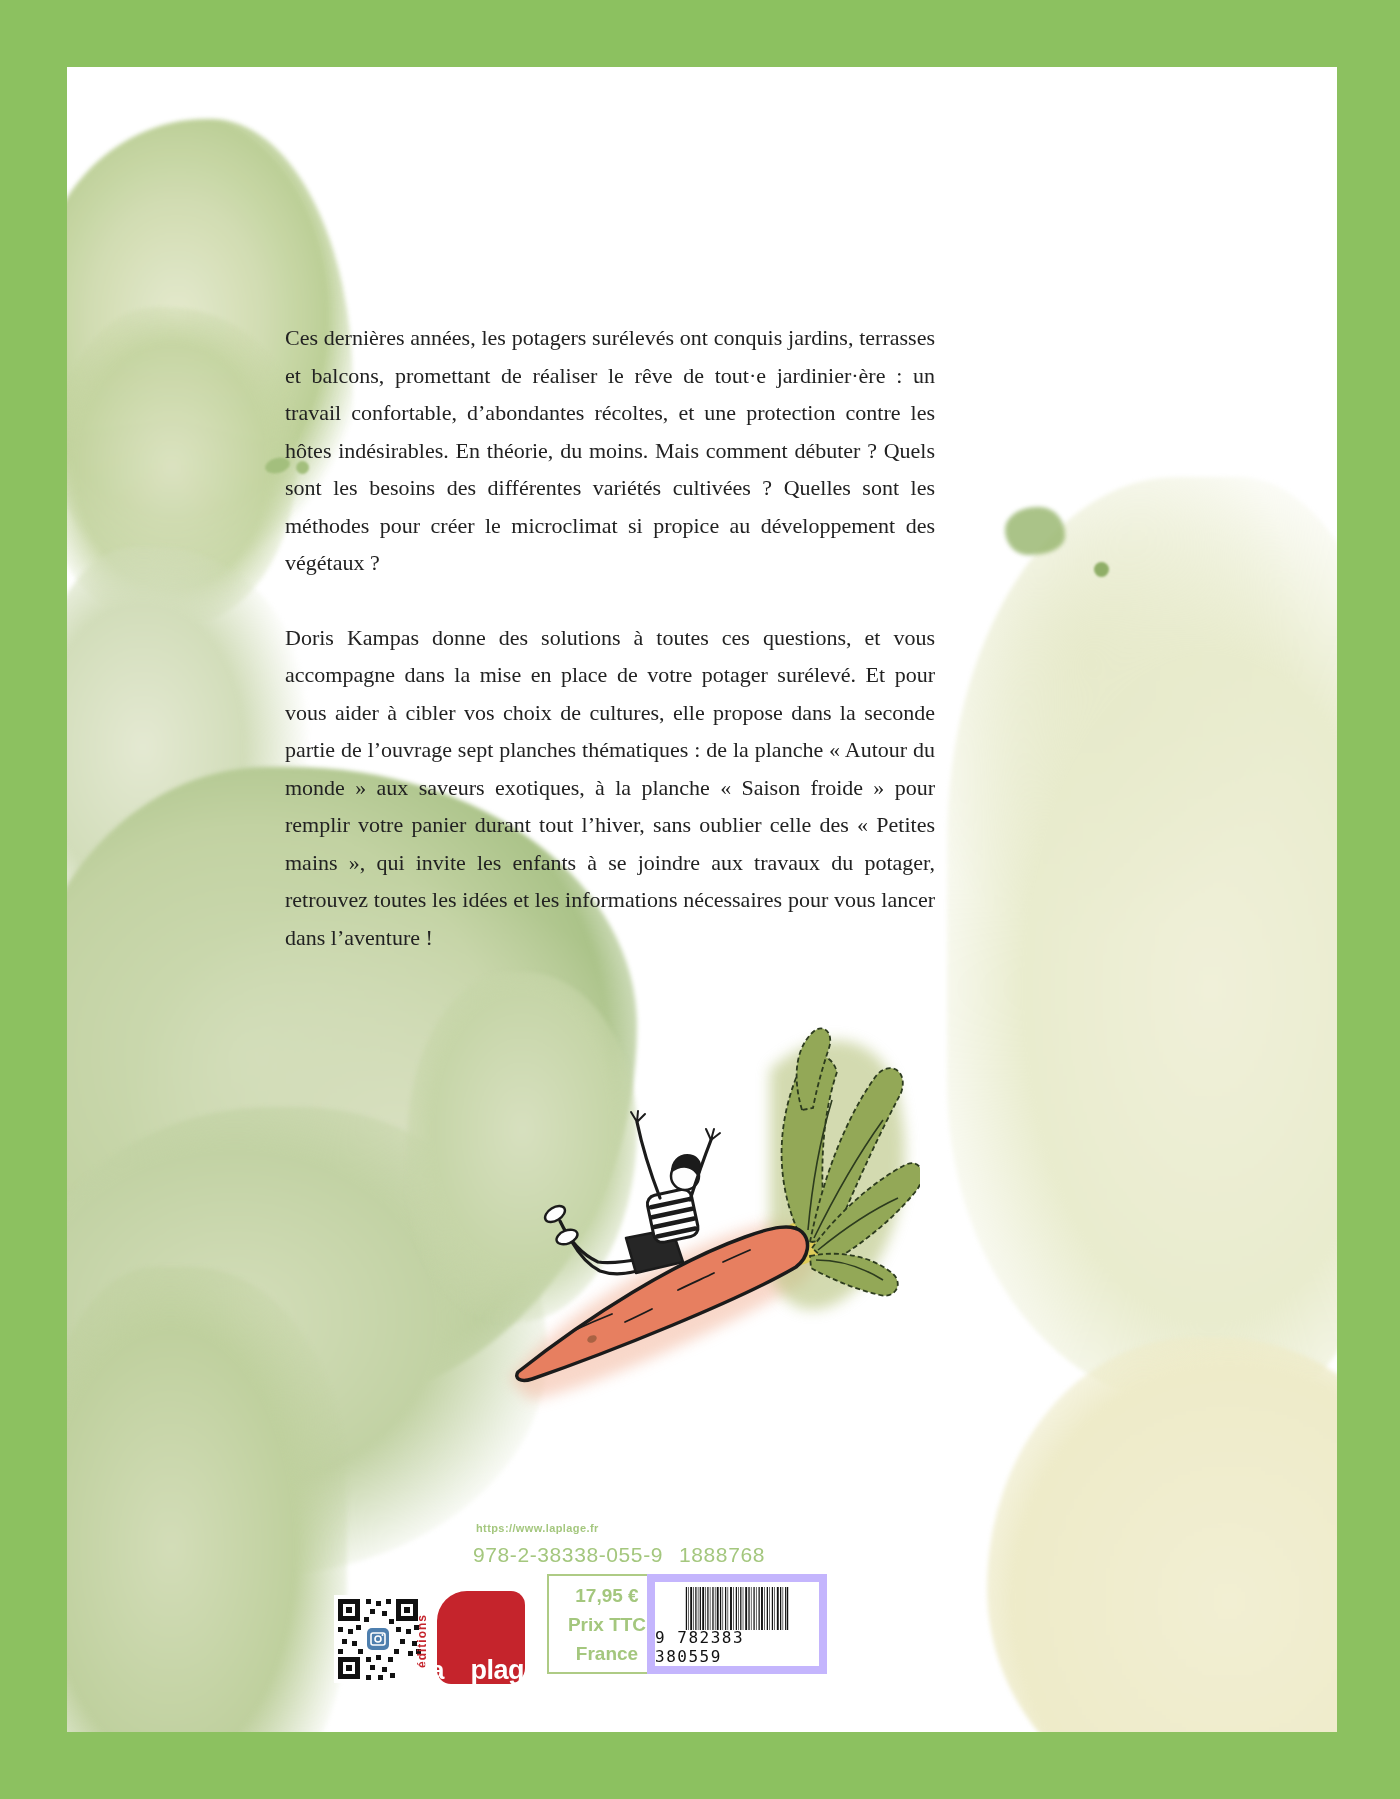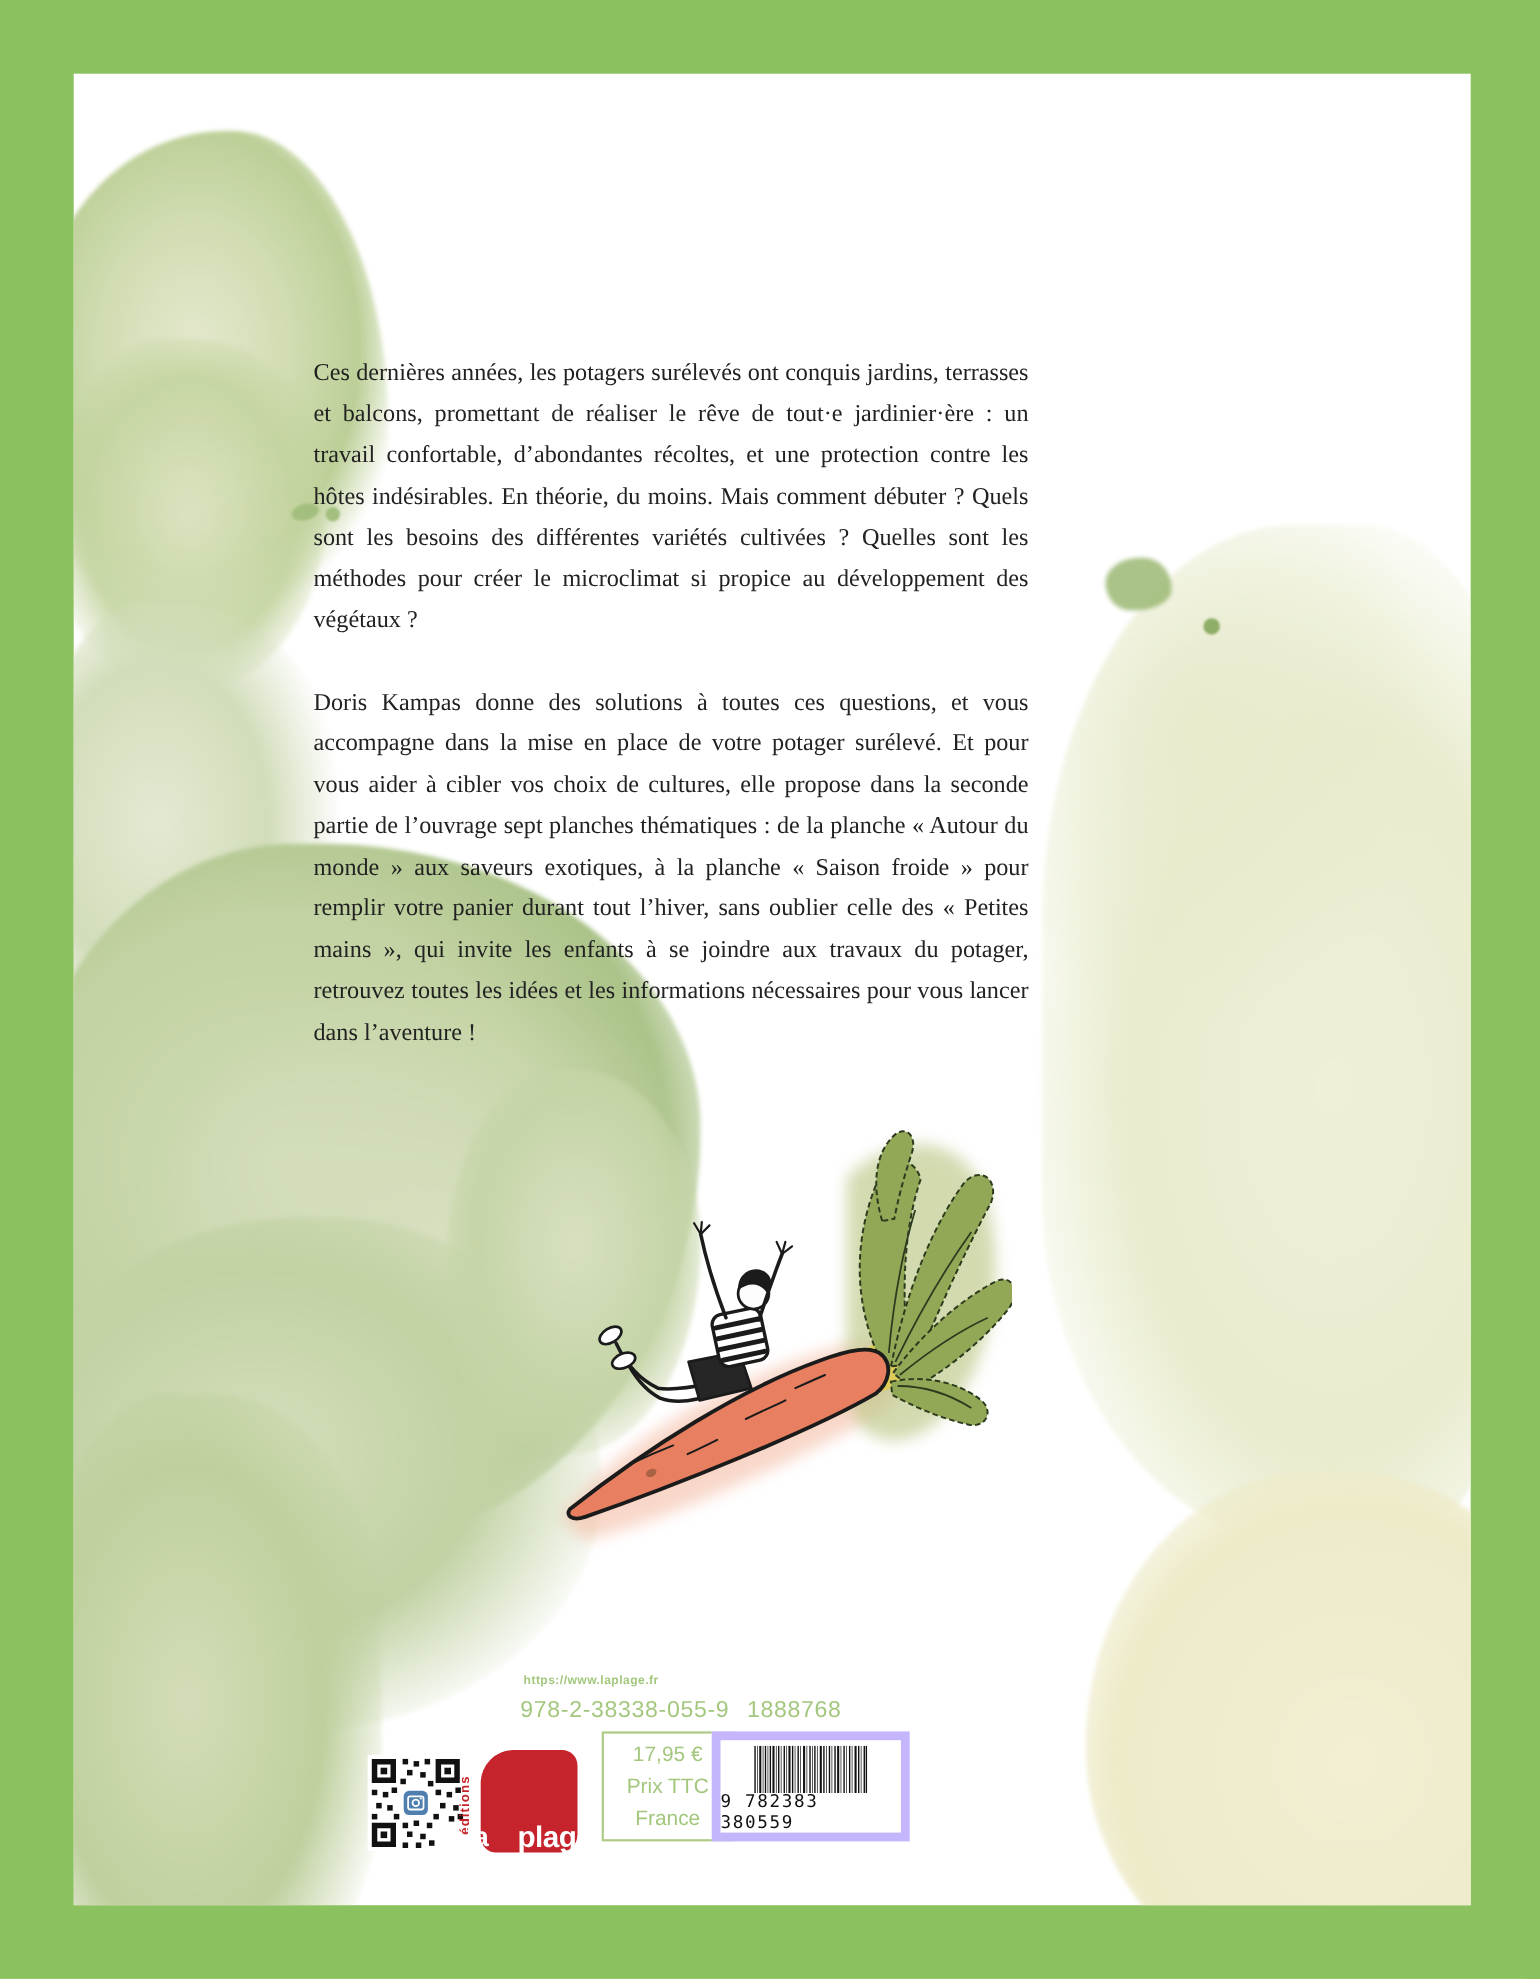--- a/index.html
+++ b/index.html
@@ -122,21 +122,21 @@
     display:flex;flex-direction:row;align-items:flex-end;justify-content:center;
     color:#ffffff;font-family:"Liberation Sans", sans-serif;font-weight:bold;
     z-index:3;line-height:1;
   }
   .publisher-logo .l1{font-size:25px;margin-right:26px;margin-bottom:1px;}
   .publisher-logo .l2{font-size:27px;letter-spacing:-0.5px;}
   .price-box{
     position:absolute;left:480px;top:1507px;width:120px;height:100px;
     border:2px solid #aecb85;background:#fff;
     display:flex;flex-direction:column;align-items:center;justify-content:center;
-    font-family:"Liberation Sans", sans-serif;font-weight:normal;
+    font-family:"Liberation Sans", sans-serif;font-weight:bold;
     font-size:19px;line-height:29px;color:#a4c77e;
     z-index:3;box-sizing:border-box;
   }
   .barcode-box{
     position:absolute;left:580px;top:1507px;width:180px;height:100px;
     border:8px solid #c4b5fd;background:#fff;
     z-index:3;box-sizing:border-box;
     display:flex;flex-direction:column;align-items:center;
   }
   .barcode-bars{margin-top:5px;}

